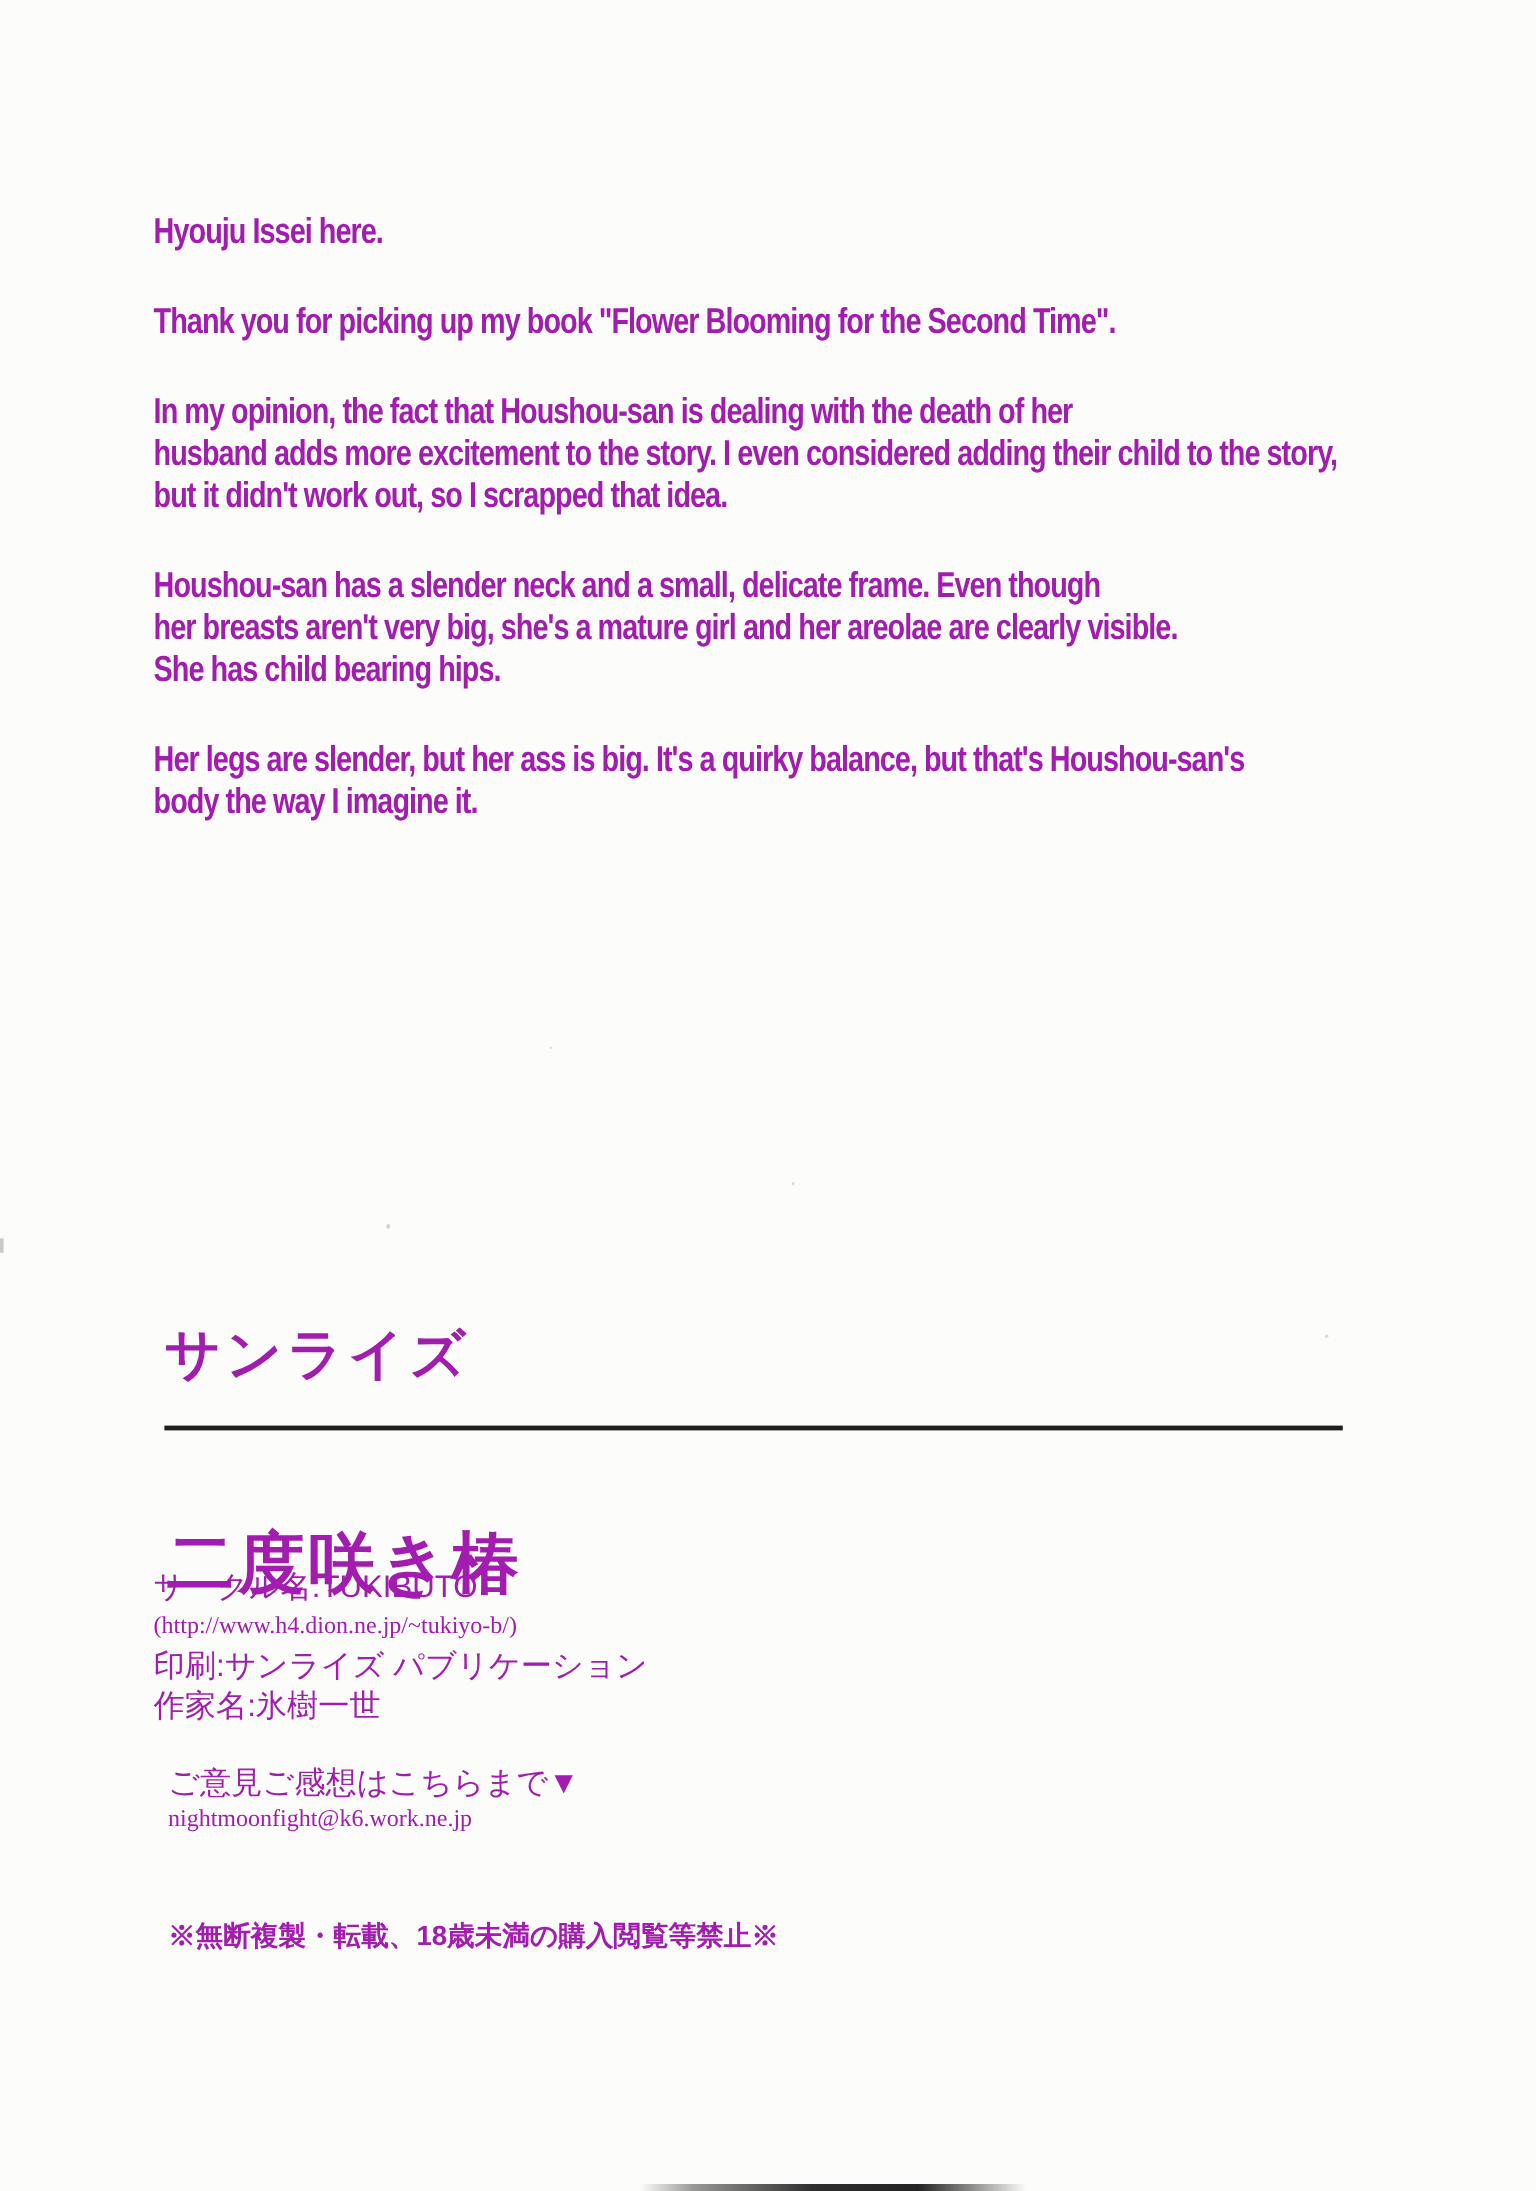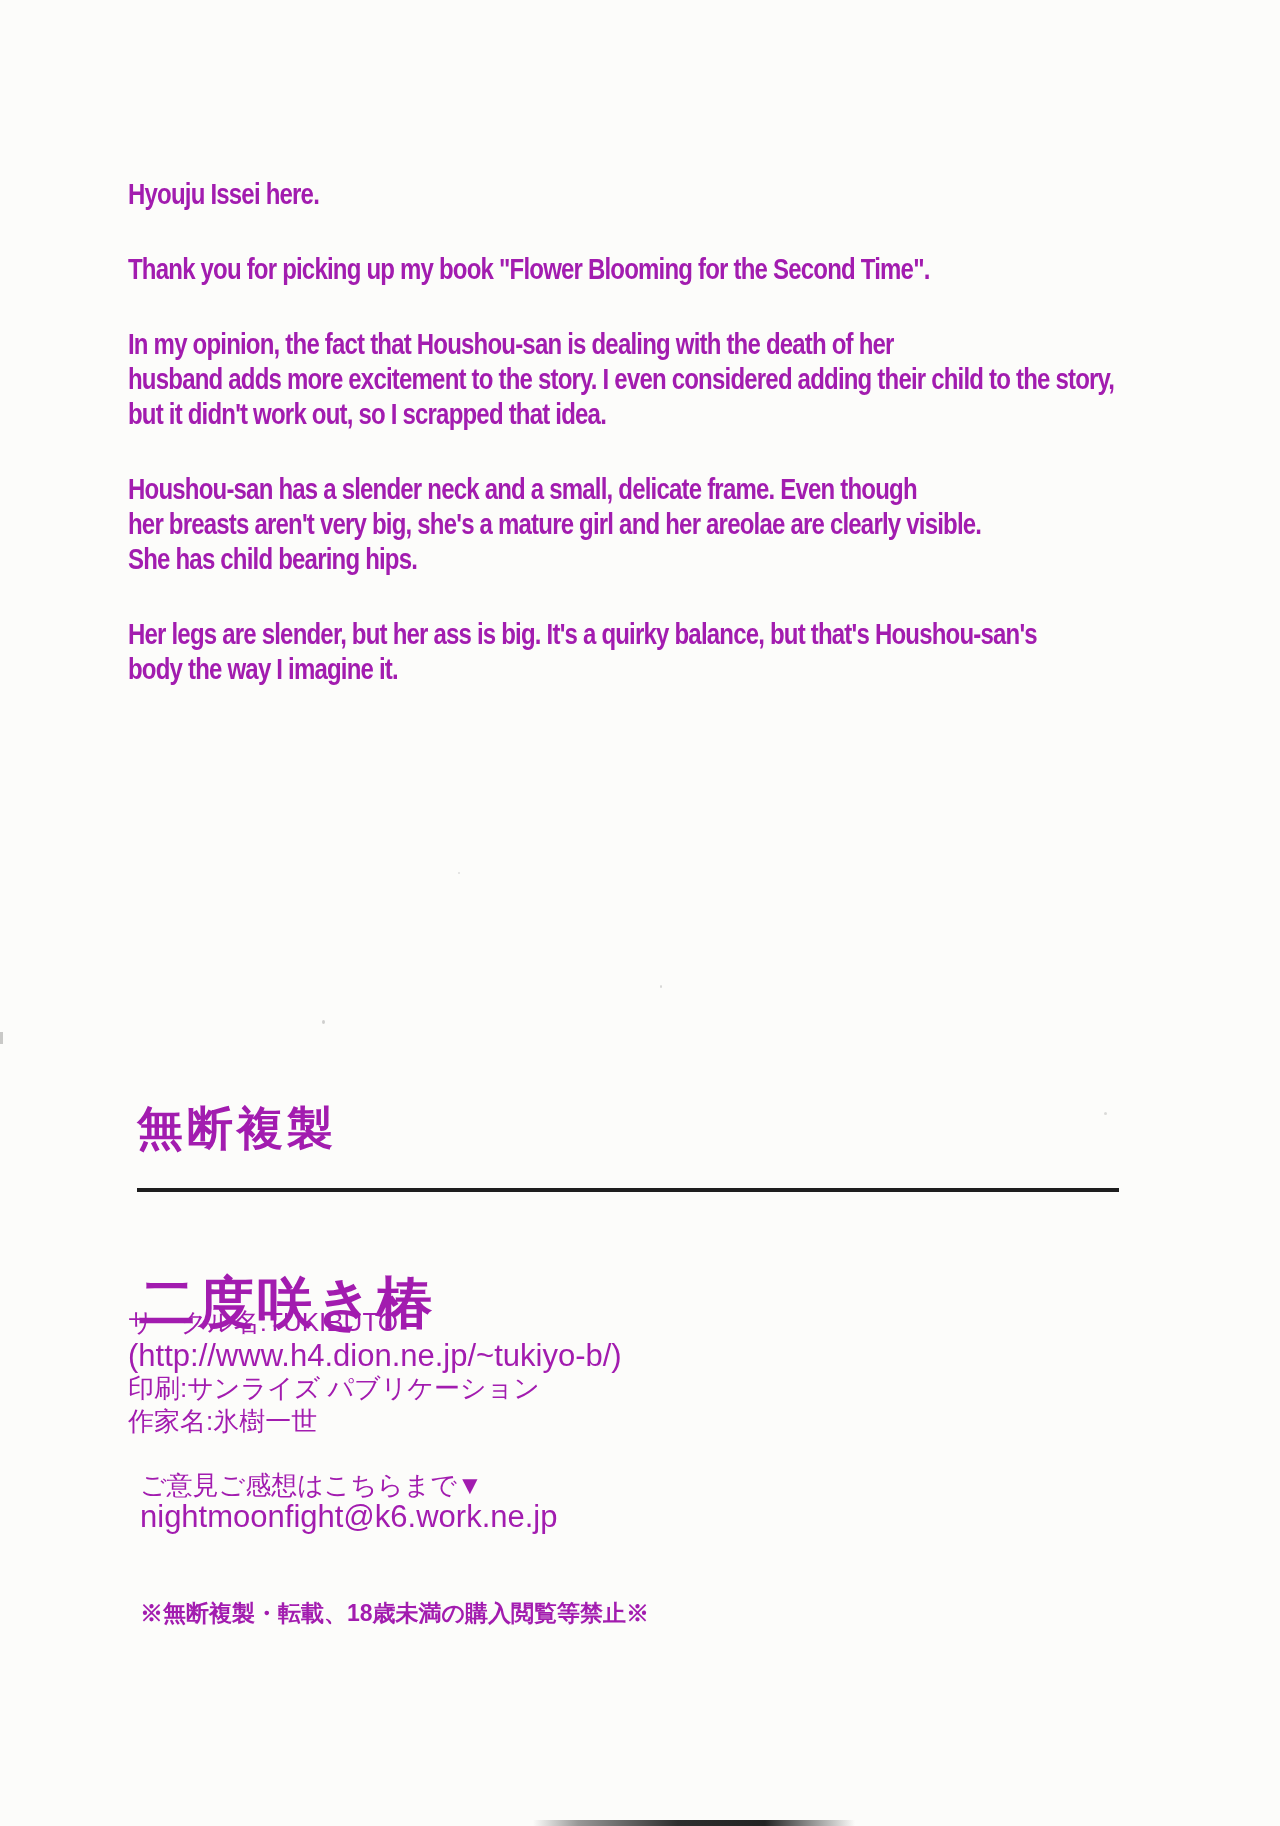--- a/index.html
+++ b/index.html
@@ -37,21 +37,21 @@
   }
   .colophon-a{
     position:absolute;left:128px;top:1306px;
     font-size:26px;line-height:33px;
   }
   .colophon-b{
     position:absolute;left:140px;top:1470px;
     font-size:26px;line-height:31px;
   }
   .colophon-a .cline,.colophon-b .cline{white-space:pre;}
-  .mono{font-family:Liberation Sans, sans-serif;font-size:31px;}
+  .mono{font-family:Liberation Serif, serif;font-size:20px;}
   .warning{
     position:absolute;left:140px;top:1598px;
     font-size:23px;font-weight:bold;letter-spacing:0px;
     white-space:pre;
   }
   
   .scan-bar{
     position:absolute;left:533px;top:1820px;width:322px;height:6px;
     background:linear-gradient(90deg,
       rgba(80,80,80,0) 0%,
@@ -68,21 +68,21 @@
   .speck.s4{left:458px;top:872px;width:2px;height:2px;background:#dededc;}
   .edge-tick{position:absolute;left:0;top:1032px;width:3px;height:12px;background:#c9c9c7;}
 </style>
 </head>
 <body>
 
 <div class="page">
 
   <div class="afterword"><div class="para"><div class="line">Hyouju Issei here.</div></div><div class="para"><div class="line">Thank you for picking up my book "Flower Blooming for the Second Time".</div></div><div class="para"><div class="line">In my opinion, the fact that Houshou-san is dealing with the death of her</div><div class="line">husband adds more excitement to the story. I even considered adding their child to the story,</div><div class="line">but it didn't work out, so I scrapped that idea.</div></div><div class="para"><div class="line">Houshou-san has a slender neck and a small, delicate frame. Even though</div><div class="line">her breasts aren't very big, she's a mature girl and her areolae are clearly visible.</div><div class="line">She has child bearing hips.</div></div><div class="para"><div class="line">Her legs are slender, but her ass is big. It's a quirky balance, but that's Houshou-san's</div><div class="line">body the way I imagine it.</div></div></div>
 
-  <div class="jp-name">無断複製</div>
+  <div class="jp-name">サンライズ</div>
   <div class="sig-rule"></div>
 
   <div class="doujin-title">二度咲き椿</div>
 
   <div class="colophon-a">
     <div class="cline">サークル名:TUKIBUTO</div>
     <div class="cline mono">(http://www.h4.dion.ne.jp/~tukiyo-b/)</div>
     <div class="cline">印刷:サンライズ パブリケーション</div>
     <div class="cline">作家名:氷樹一世</div>
   </div>

